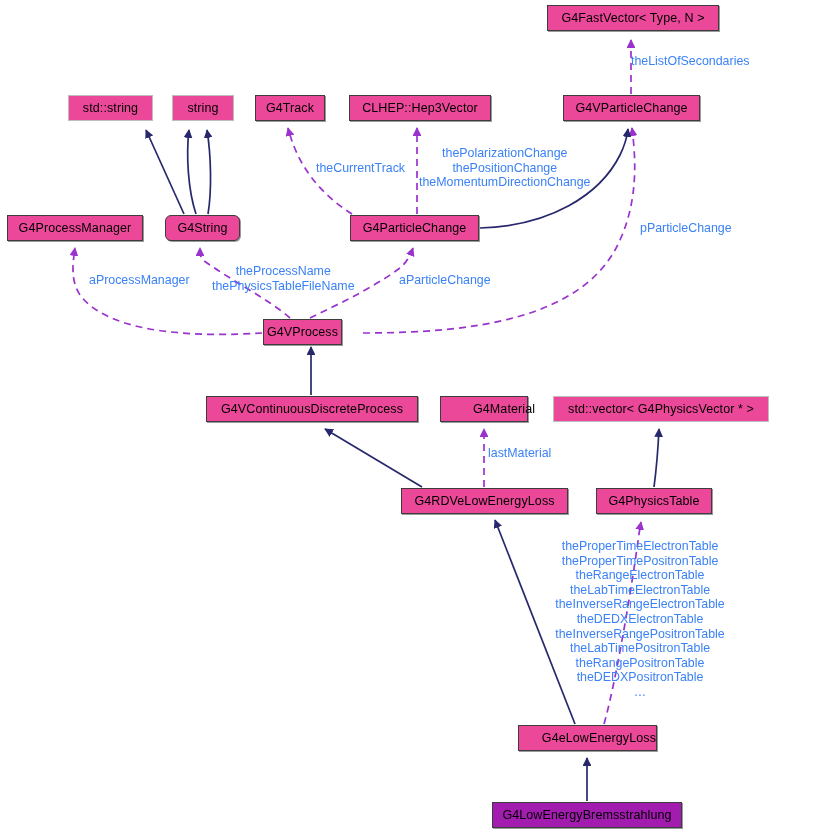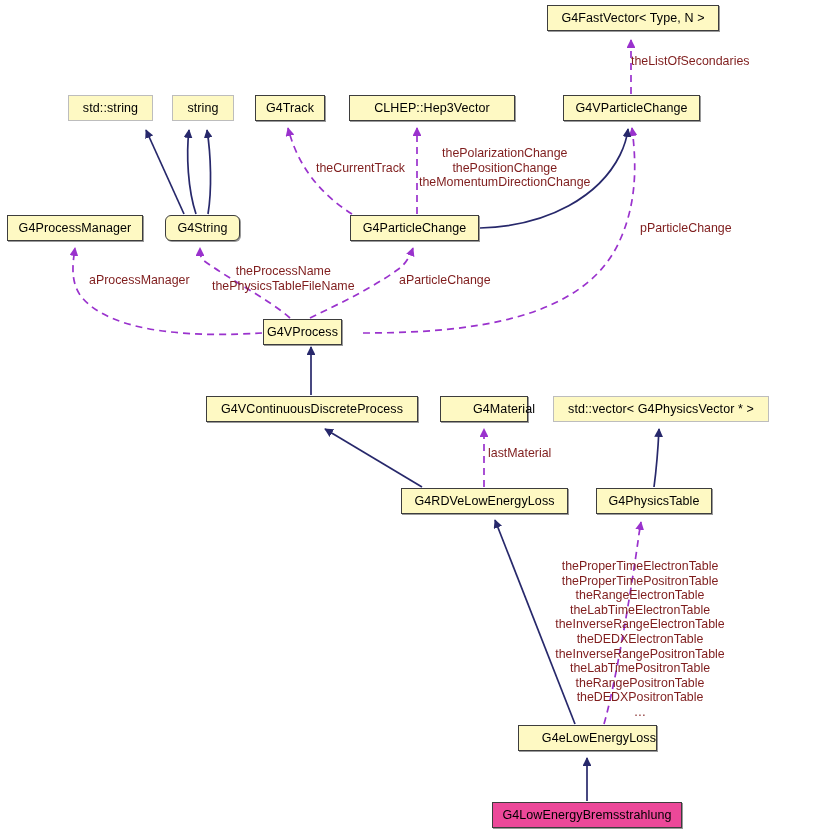--- a/index.html
+++ b/index.html
@@ -25,49 +25,49 @@
     width: 824px;
     height: 835px;
     pointer-events: none;
   }
   .node {
     position: absolute;
     box-sizing: border-box;
     display: flex;
     align-items: center;
     justify-content: center;
-    background: #fef9c3;
+    background: #ec4899;
     border: 1px solid #404040;
     color: #000000;
     font-size: 12.5px;
     line-height: 1;
     white-space: nowrap;
     height: 26px;
     letter-spacing: 0.1px;
   }
   .node.dark {
     border: 1px solid #3d3d3d;
     box-shadow: 1px 1px 0 0 #9a9a9a;
   }
   .node.light {
     border: 1px solid #bdbdbd;
     box-shadow: none;
   }
   .node.highlight {
-    background: #ec4899;
+    background: #a21caf;
     border: 1px solid #3d3d3d;
     box-shadow: 1px 1px 0 0 #9a9a9a;
   }
   .node span {
     display: block;
   }
   .edge-label {
     position: absolute;
     font-size: 12.4px;
-    color: #7f1d1d;
+    color: #3b82f6;
     white-space: nowrap;
     line-height: 14.6px;
     text-align: center;
   }
   .edge-label.multi {
     white-space: pre-line;
   }
 </style>
 </head>
 <body>
@@ -118,21 +118,21 @@
   </div>
 
   <div class="node light" style="left:172px; top:95px; width:62px;">
     <span>string</span>
   </div>
 
   <div class="node dark" style="left:255px; top:95px; width:70px;">
     <span>G4Track</span>
   </div>
 
-  <div class="node dark" style="left:349px; top:95px; width:166px;">
+  <div class="node dark" style="left:349px; top:95px; width:142px;">
     <span>CLHEP::Hep3Vector</span>
   </div>
 
   <div class="node dark" style="left:563px; top:95px; width:137px;">
     <span>G4VParticleChange</span>
   </div>
 
   <div class="node dark" style="left:7px; top:215px; width:136px;">
     <span>G4ProcessManager</span>
   </div>
@@ -189,21 +189,21 @@
 
   <div class="edge-label" style="left:89px; top:273px;">aProcessManager</div>
 
   <div class="edge-label multi" style="left:212px; top:264px;">theProcessName
 thePhysicsTableFileName</div>
 
   <div class="edge-label" style="left:399px; top:273px;">aParticleChange</div>
 
   <div class="edge-label" style="left:488px; top:446px;">lastMaterial</div>
 
-  <div class="edge-label multi" style="left:640px; top:539px; transform:translateX(-50%); text-align:center;margin-top:20px;">theProperTimeElectronTable
+  <div class="edge-label multi" style="left:640px; top:539px; transform:translateX(-50%); text-align:center;">theProperTimeElectronTable
 theProperTimePositronTable
 theRangeElectronTable
 theLabTimeElectronTable
 theInverseRangeElectronTable
 theDEDXElectronTable
 theInverseRangePositronTable
 theLabTimePositronTable
 theRangePositronTable
 theDEDXPositronTable
 …</div>

